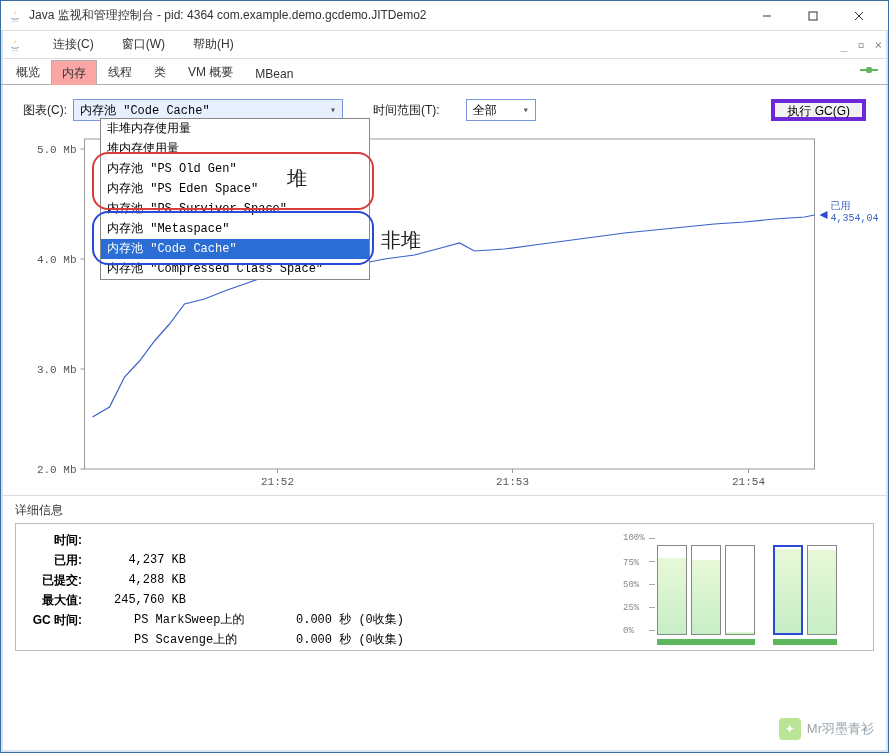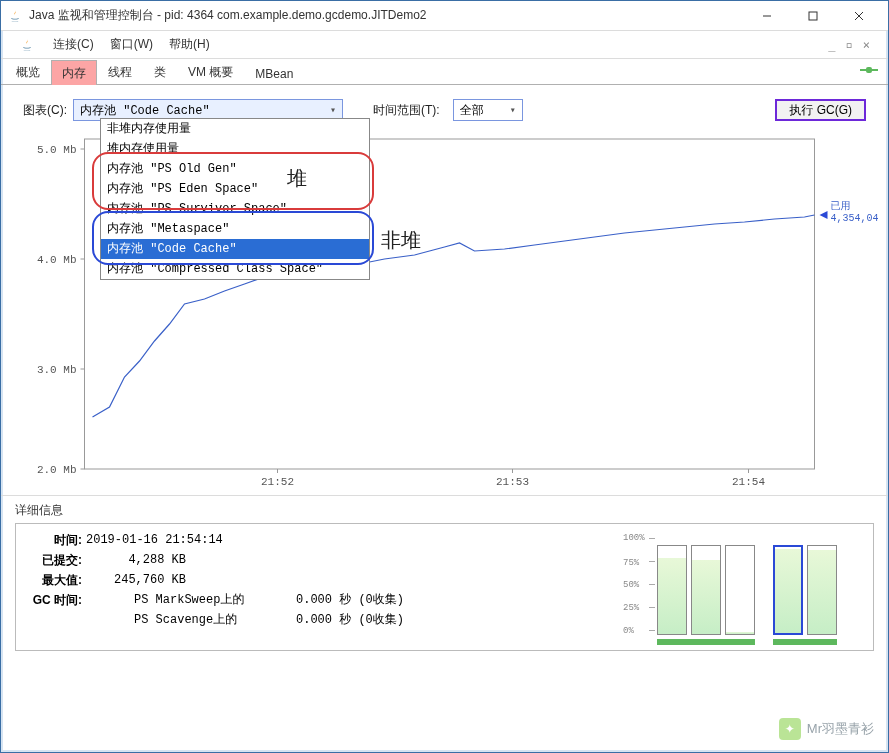--- a/index.html
+++ b/index.html
@@ -5,38 +5,38 @@
   * { box-sizing: border-box; margin: 0; padding: 0; }
   html, body { width: 889px; height: 753px; font-family: "Microsoft YaHei", Arial, sans-serif; font-size: 12px; background: #fff; color: #000; }
   .window { width: 889px; height: 753px; border: 1px solid #3a6ea5; box-shadow: inset 0 0 0 2px #d6e4f2; position: relative; background: #fff; }
   
   .titlebar { height: 30px; background: #fff; display: flex; align-items: center; padding: 0 6px; border-bottom: 1px solid #dcdcdc; }
   .java-icon { width: 16px; height: 16px; margin-right: 6px; display: inline-block; }
   .titlebar .title { flex: 1; font-size: 12px; color: #333; }
   .win-ctrl { display: flex; gap: 0; }
   .win-ctrl .btn { width: 46px; height: 30px; display: flex; align-items: center; justify-content: center; font-size: 14px; color: #333; }
   
-  .menubar { height: 28px; display: flex; align-items: center; padding: 0 18px; border-bottom: 1px solid #dcdcdc; position: relative; }
+  .menubar { height: 28px; display: flex; align-items: center; padding: 0 6px; border-bottom: 1px solid #dcdcdc; position: relative; gap: 12px; }
   .menubar .java-icon { margin-right: 10px; }
   .menubar .menu-item { padding: 2px 8px; font-size: 12px; color: #333; }
   .menubar .tools { margin-left: auto; display: flex; gap: 10px; color: #888; }
   .menubar .tools span { font-family: Consolas, monospace; }
   
   .tabstrip { height: 26px; display: flex; align-items: flex-end; padding: 0 4px; border-bottom: 1px solid #b0b0b0; position: relative; }
   .tab { padding: 4px 10px 3px; border: 1px solid transparent; border-bottom: none; font-size: 12px; color: #333; cursor: default; }
   .tab.active { border-color: #b0b0b0; background: #fca5a5; position: relative; top: 1px; }
   .status-icon { position: absolute; right: 10px; top: 4px; }
   
   .content { padding: 10px 10px 6px; position: relative; }
   .controls { display: flex; align-items: center; gap: 6px; padding: 4px 12px 8px; font-size: 12px; }
   .controls label { color: #222; }
   .dropdown { border: 1px solid #7a96df; background: #e8f0ff; height: 22px; width: 270px; display: flex; align-items: center; padding: 0 6px; font-family: Consolas, "Courier New", monospace; font-size: 12px; position: relative; }
   .dropdown .arrow { position: absolute; right: 6px; font-size: 10px; color: #555; }
-  .dropdown.small { width: 70px; background: #fff; margin-left: 7px; }
-  .btn-flat { border: 2px solid #6d28d9; background: #f2f2f2; height: 22px; padding: 0 12px; font-size: 12px; }
+  .dropdown.small { width: 70px; background: #fff; margin-left: 20px; }
+  .btn-flat { border: 4px solid #6d28d9; background: #f2f2f2; height: 22px; padding: 0 12px; font-size: 12px; }
   
   .chart-wrap { position: relative; width: 100%; height: 360px; }
   svg.chart { width: 100%; height: 100%; }
   .ytick text, .xtick text { font-size: 11px; fill: #555; font-family: "Courier New", monospace; }
   .chart-line { stroke: #3a60c8; stroke-width: 1.2; fill: none; }
   .chart-box { stroke: #999; fill: none; }
   .callout-text { font-size: 10px; fill: #3a60c8; font-family: "Courier New", monospace; }
   
   .dd-popup { position: absolute; left: 99px; top: 33px; width: 270px; border: 1px solid #888; background: #fff; z-index: 5; font-family: Consolas, "Courier New", monospace; font-size: 12px; }
   .dd-popup .opt { padding: 1px 6px; white-space: nowrap; line-height: 18px; }
@@ -210,21 +210,24 @@
       </svg>
     </div>
   </div>
 
   <div class="details">
     <div class="caption">详细信息</div>
     <div class="details-body">
       <div class="kv">
         <div class="row">
             <div class="k">时间:</div>
-            <div class="v" style="text-align:left;width:auto">2019-01-16 21:54:14</div>
+          </div>
+        <div class="row">
+            <div class="k">已用:</div>
+            <div class="v">4,237 KB</div>
           </div>
         <div class="row">
             <div class="k">已提交:</div>
             <div class="v">4,288 KB</div>
           </div>
         <div class="row">
             <div class="k">最大值:</div>
             <div class="v">245,760 KB</div>
           </div>
         <div class="gc-line">

